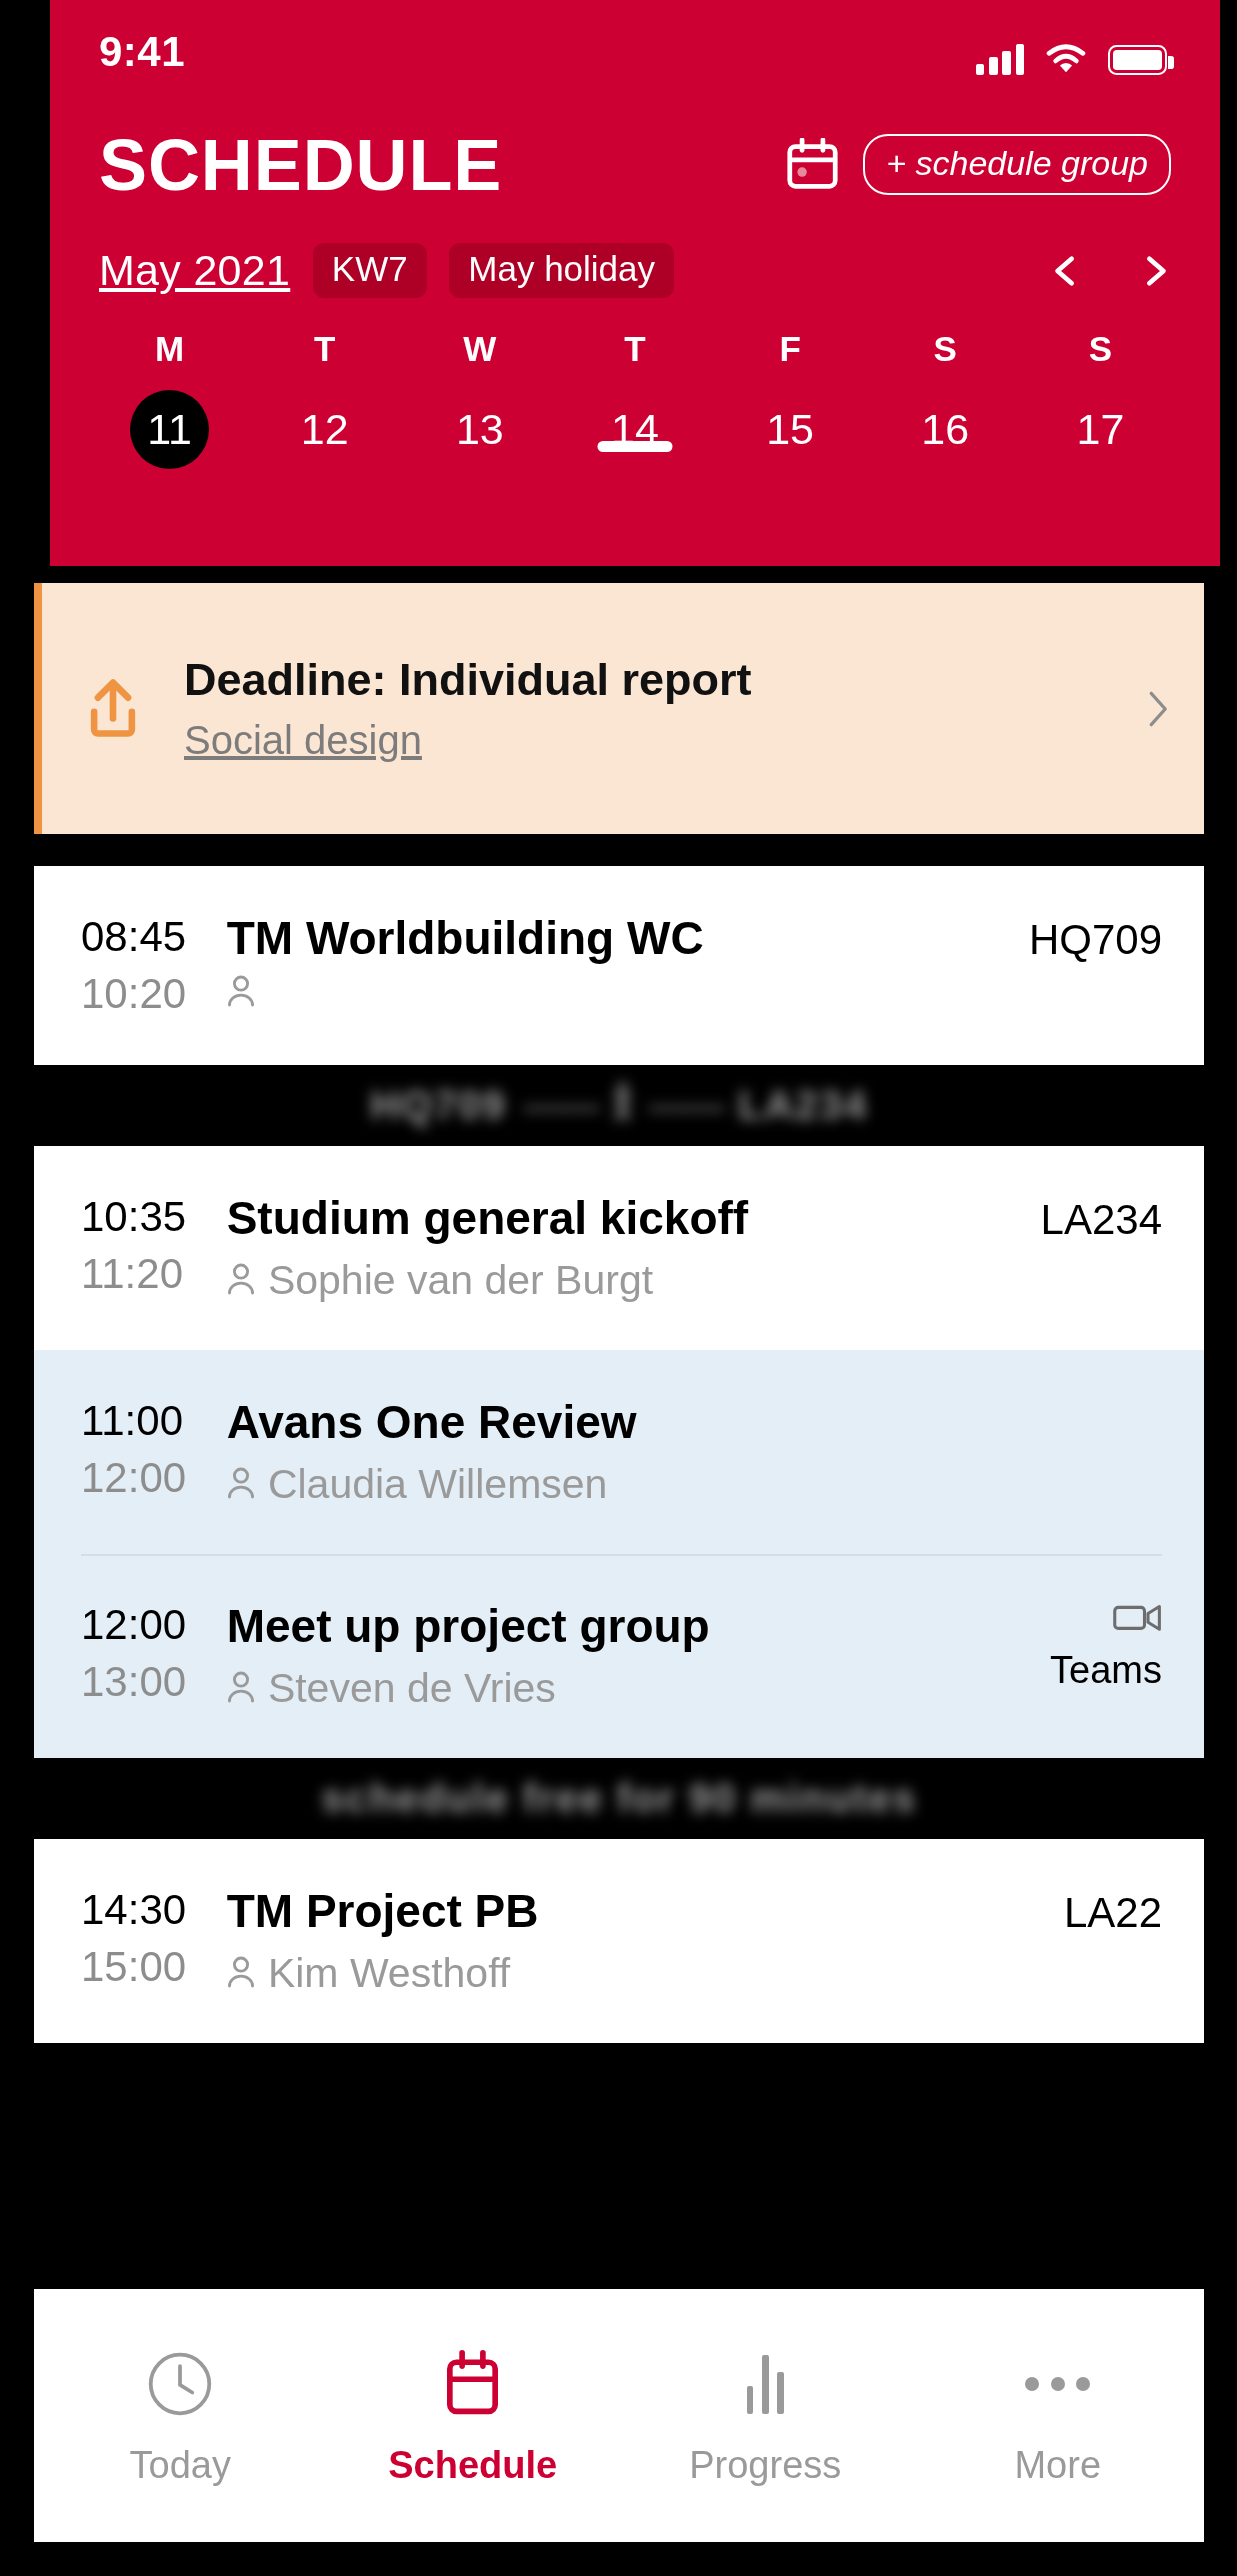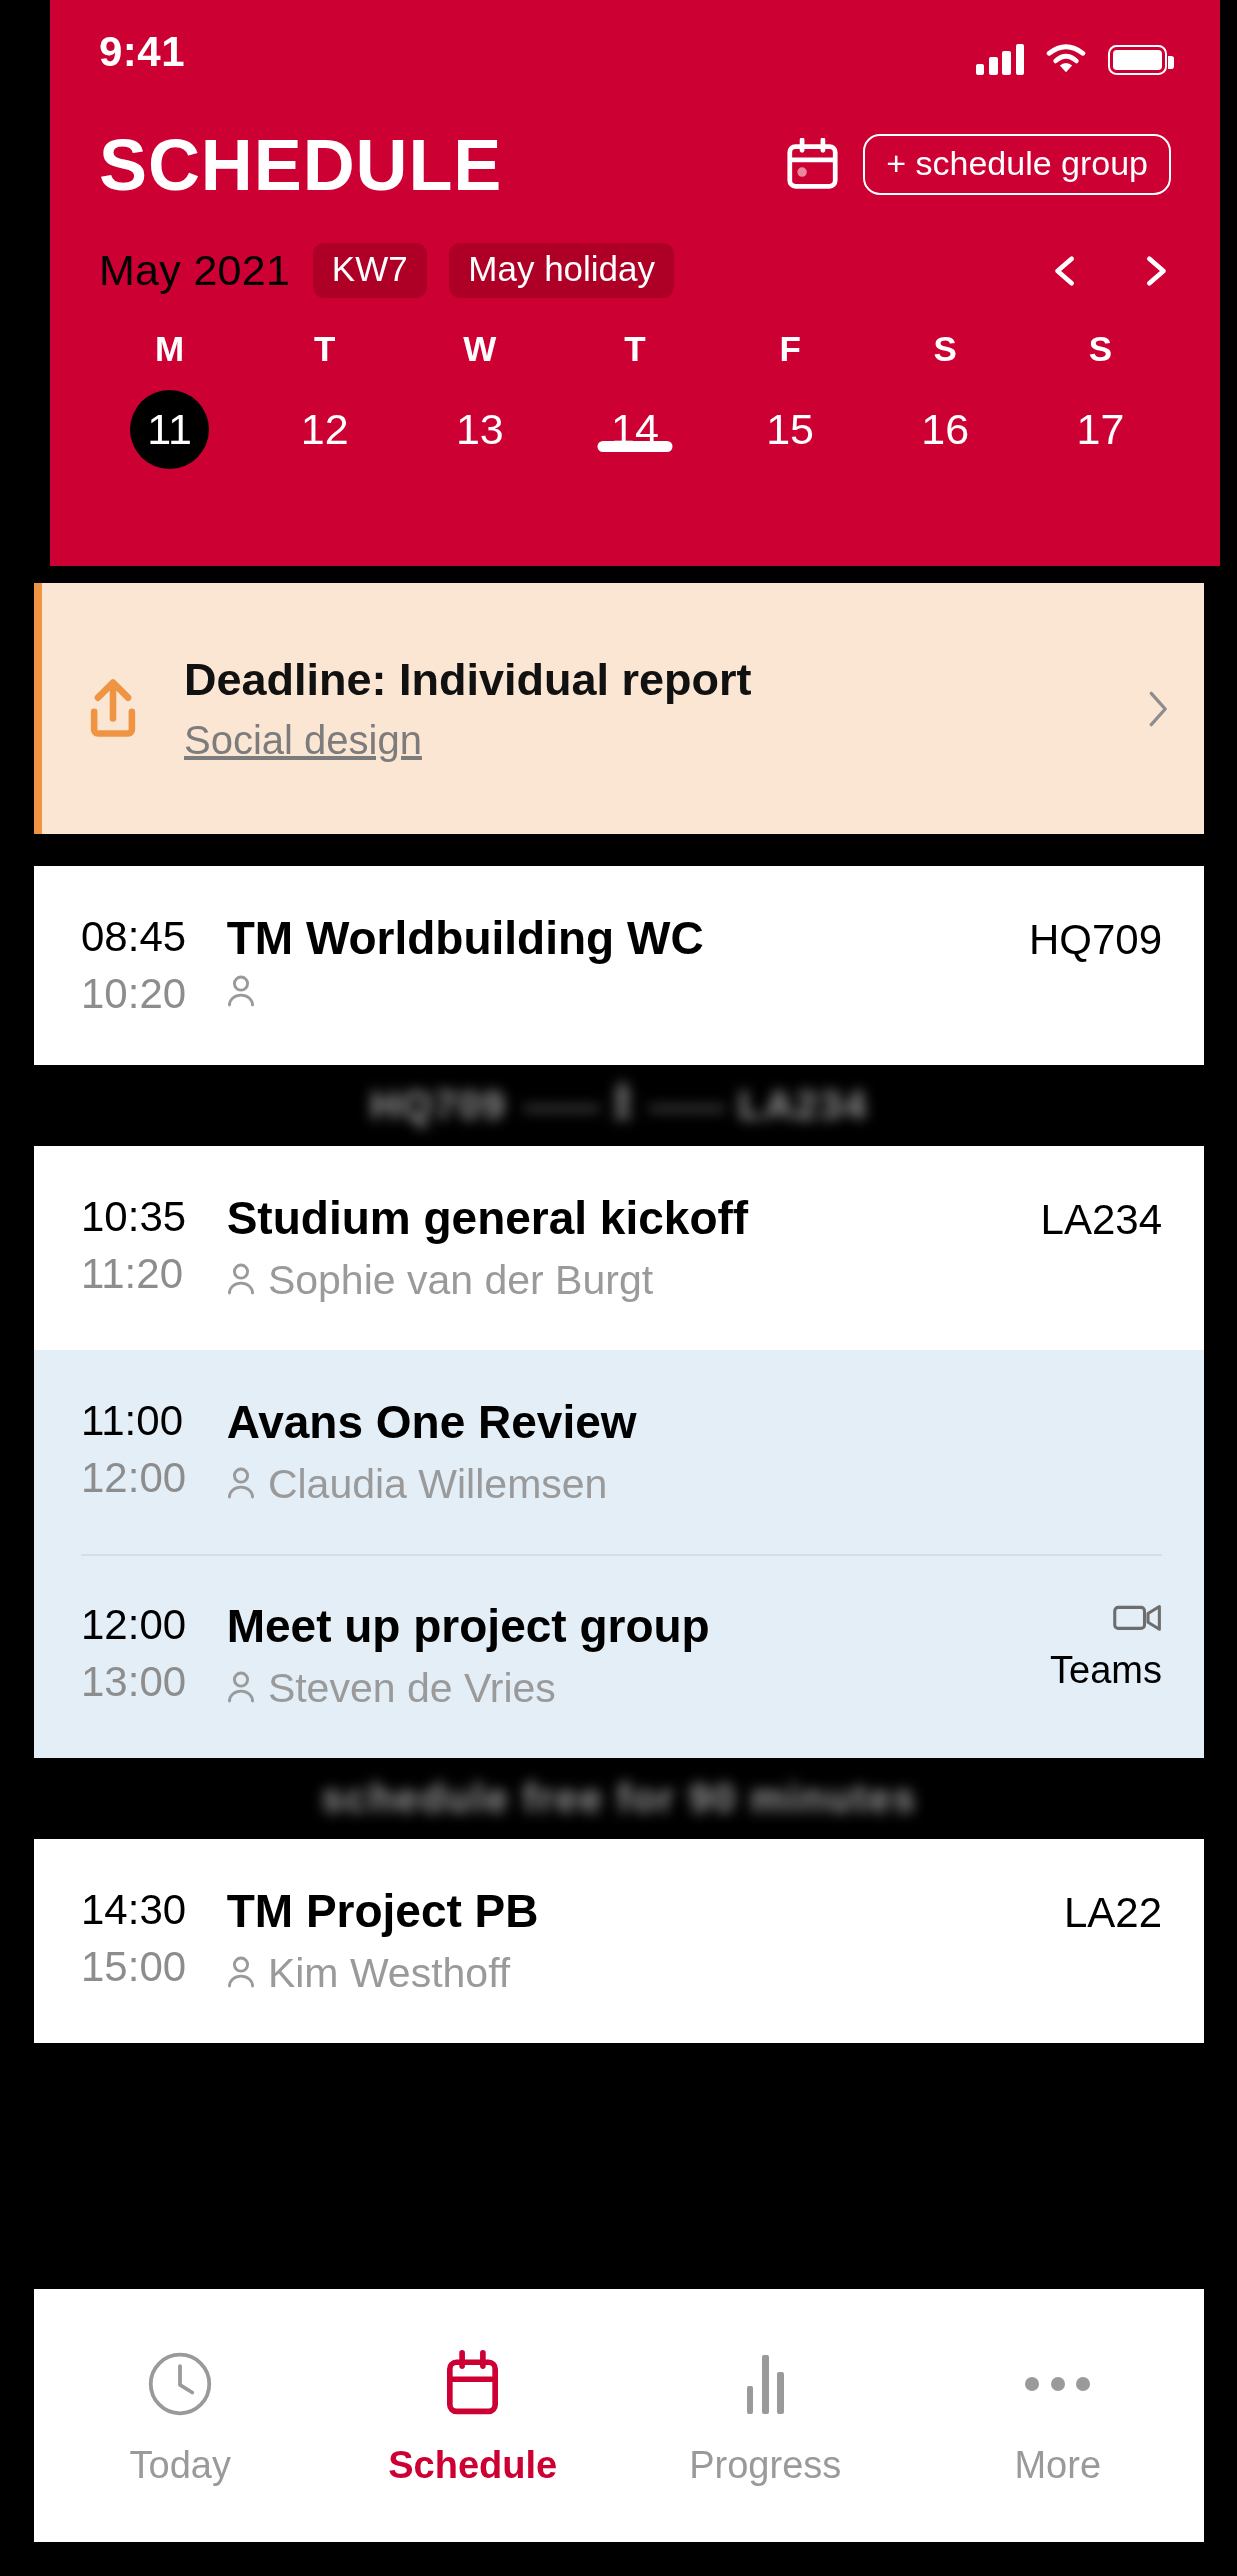--- a/index.html
+++ b/index.html
@@ -47,31 +47,32 @@
   .title-row {
     position:relative; height:121px; padding:0 49px;
     display:flex; align-items:center; justify-content:space-between;
   }
   .page-title {
     color:#fff; font-size:72px; font-weight:700; letter-spacing:0.9px; line-height:1;
   }
   .title-actions { display:flex; align-items:center; gap:24.5px; }
   .cal-ico { width:53px; height:53px; }
   .group-btn {
-    border:2.8px solid #fff; border-radius:17px;
+    border:2.8px solid #fff; border-radius:25px;
     color:#fff; font-size:34px; padding:9.4px 21px 13.2px; line-height:1;
     white-space:nowrap; background:transparent;
     font-family:"Liberation Sans", sans-serif;
+    font-style:italic;
   }
 
   .meta-row {
     position:relative; height:91px; padding:0 49px;
     display:flex; align-items:center;
   }
-  .month { color:#000000; font-size:43px; letter-spacing:0.3px; }
+  .month { color:#ffffff; font-size:43px; letter-spacing:0.3px;text-decoration:underline; }
   .chip {
     background:#ae0026; color:#fff; border-radius:11.3px;
     font-size:35px; padding:8.5px 19px 12.3px; line-height:1; margin-left:22.6px;
     white-space:nowrap;
   }
   .nav-arrows {
     position:absolute; right:49px; top:50%; transform:translateY(-50%);
     display:flex; gap:57px; align-items:center;
   }
   .chev { width:32px; height:32px; }

